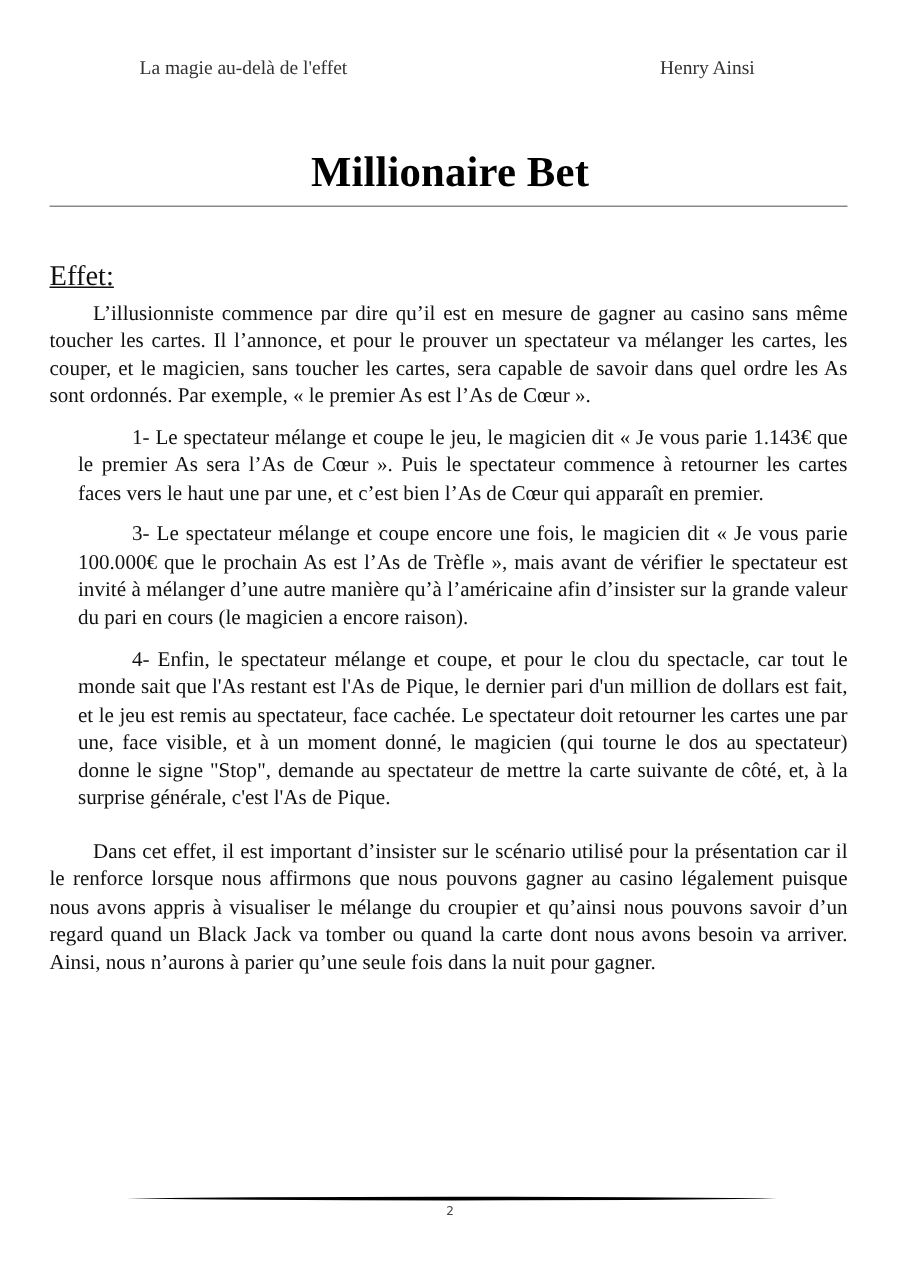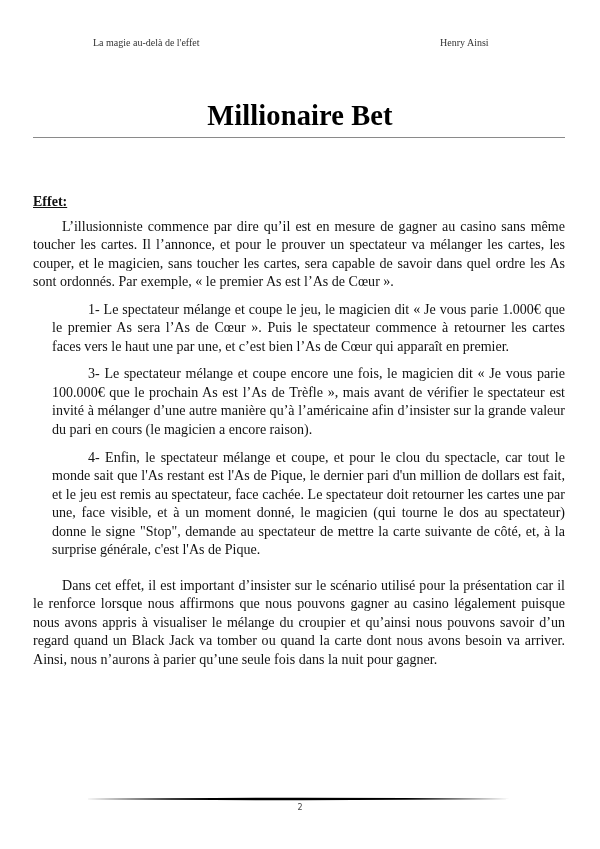--- a/index.html
+++ b/index.html
@@ -1,39 +1,39 @@
 <!DOCTYPE html>
 <html><head>
   <meta charset="utf-8">
   <style>
     html, body { margin: 0; padding: 0; background: #ffffff; }
     body {
       width: 600px; height: 849px; position: relative; overflow: hidden;
       font-family: "Liberation Serif", "DejaVu Serif", serif; color: #111;
     }
     .hdr {
-      position: absolute; top: 37px; font-size: 10px; color: #333;
+      position: absolute; top: 37px; font-size: 13px; color: #333;
     }
     .hdr-left { left: 93px; }
     .hdr-right { left: 440px; }
     .title {
       position: absolute; left: 0; width: 600px; top: 100px; text-align: center;
       font-weight: bold; font-size: 28.5px; letter-spacing: 0.1px; color: #000;
     }
     .title-rule {
       position: absolute; left: 33px; width: 532px; top: 137px; height: 0;
       border-top: 1.2px solid #8a8a8a;
     }
     .content {
       position: absolute; left: 33px; width: 532px; top: 176px;
       font-size: 14.05px; line-height: 18.55px; text-align: justify;
     }
     .section-heading {
-      font-weight: bold; text-decoration: underline; margin: 17px 0 5px 0;
-      font-size: 14px;
+      font-weight: normal; text-decoration: underline; margin: 0 0 5px 0;
+      font-size: 19px;
     }
     .para { margin: 0; text-indent: 29px; }
     .numbered {
       margin: 9px 0 0 19px; text-indent: 36px;
     }
     .para.after-list { margin-top: 17px; }
     .section-heading.second { margin-top: 20px; }
     .footer-rule {
       position: absolute; left: 84px; width: 434px; top: 797px; height: 3px;
     }
@@ -49,21 +49,21 @@
 <div class="hdr hdr-left">La magie au-delà de l'effet</div>
 <div class="hdr hdr-right">Henry Ainsi</div>
 
 <h1 class="title" style="margin:0;">Millionaire Bet</h1>
 <div class="title-rule"></div>
 
 <div class="content">
   <div>
     <div class="section-heading">Effet:</div>
     <p class="para">L’illusionniste commence par dire qu’il est en mesure de gagner au casino sans même toucher les cartes. Il l’annonce, et pour le prouver un spectateur va mélanger les cartes, les couper, et le magicien, sans toucher les cartes, sera capable de savoir dans quel ordre les As sont ordonnés. Par exemple, « le premier As est l’As de Cœur ».</p>
-    <p class="numbered">1-  Le spectateur mélange et coupe le jeu, le magicien dit « Je vous parie 1.000€ que le premier As sera l’As de Cœur ». Puis le spectateur commence à retourner les cartes faces vers le haut une par une, et c’est bien l’As de Cœur qui apparaît en premier.</p>
+    <p class="numbered">1-  Le spectateur mélange et coupe le jeu, le magicien dit « Je vous parie 1.143€ que le premier As sera l’As de Cœur ». Puis le spectateur commence à retourner les cartes faces vers le haut une par une, et c’est bien l’As de Cœur qui apparaît en premier.</p>
     <p class="numbered">3-  Le spectateur mélange et coupe encore une fois, le magicien dit « Je vous parie 100.000€ que le prochain As est l’As de Trèfle », mais avant de vérifier le spectateur est invité à mélanger d’une autre manière qu’à l’américaine afin d’insister sur la grande valeur du pari en cours (le magicien a encore raison).</p>
     <p class="numbered">4-  Enfin, le spectateur mélange et coupe, et pour le clou du spectacle, car tout le monde sait que l'As restant est l'As de Pique, le dernier pari d'un million de dollars est fait, et le jeu est remis au spectateur, face cachée. Le spectateur doit retourner les cartes une par une, face visible, et à un moment donné, le magicien (qui tourne le dos au spectateur) donne le signe "Stop", demande au spectateur de mettre la carte suivante de côté, et, à la surprise générale, c'est l'As de Pique.</p>
     <p class="para after-list">Dans cet effet, il est important d’insister sur le scénario utilisé pour la présentation car il le renforce lorsque nous affirmons que nous pouvons gagner au casino légalement puisque nous avons appris à visualiser le mélange du croupier et qu’ainsi nous pouvons savoir d’un regard quand un Black Jack va tomber ou quand la carte dont nous avons besoin va arriver. Ainsi, nous n’aurons à parier qu’une seule fois dans la nuit pour gagner.</p>
   </div>
 </div>
 
 <div class="footer-rule">
   <svg width="434" height="4" viewBox="0 0 434 4">
     <path d="M0 2 Q217 -0.5 434 2 Q217 4.5 0 2 Z" fill="#000"></path>
   </svg>

